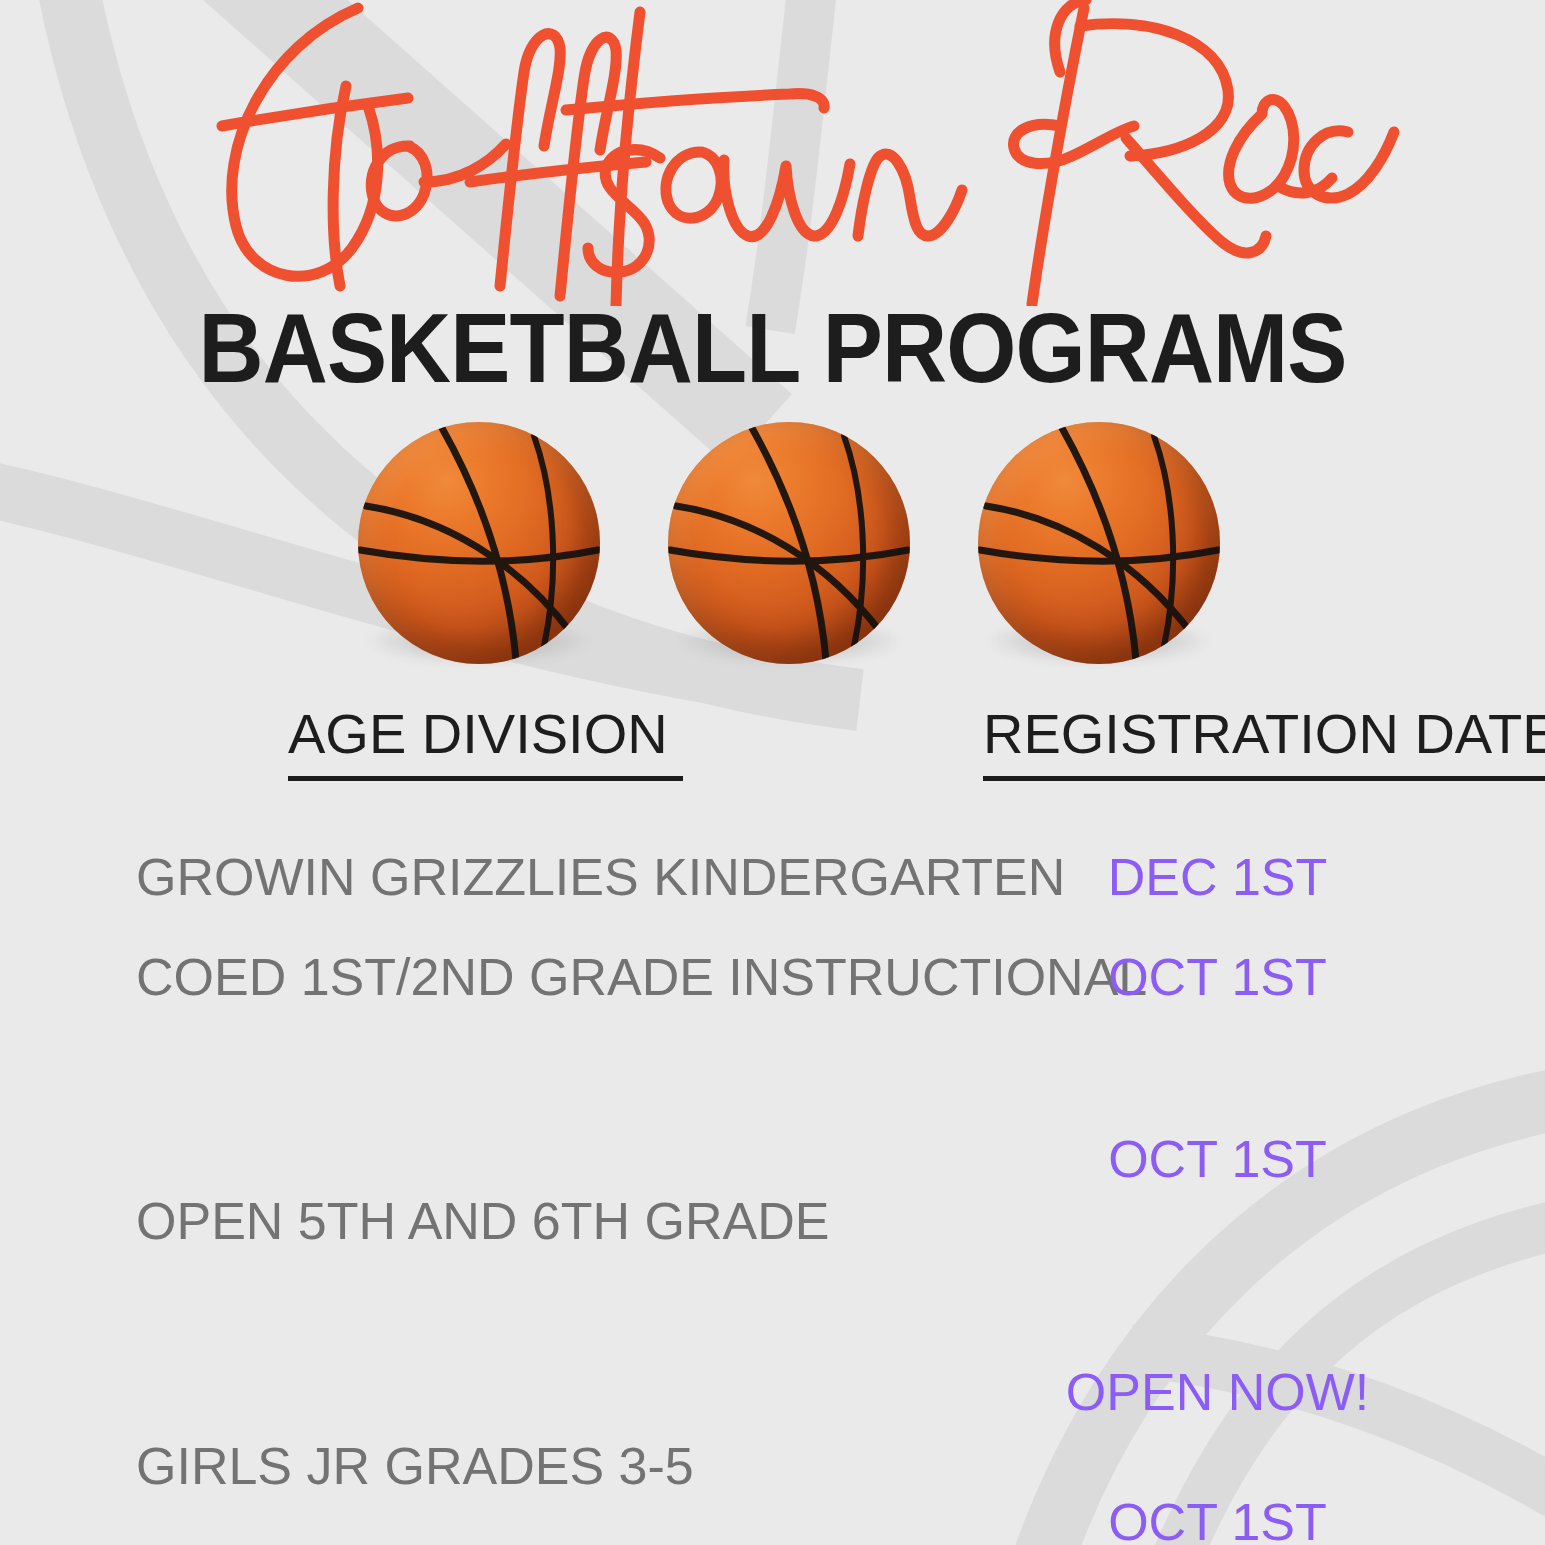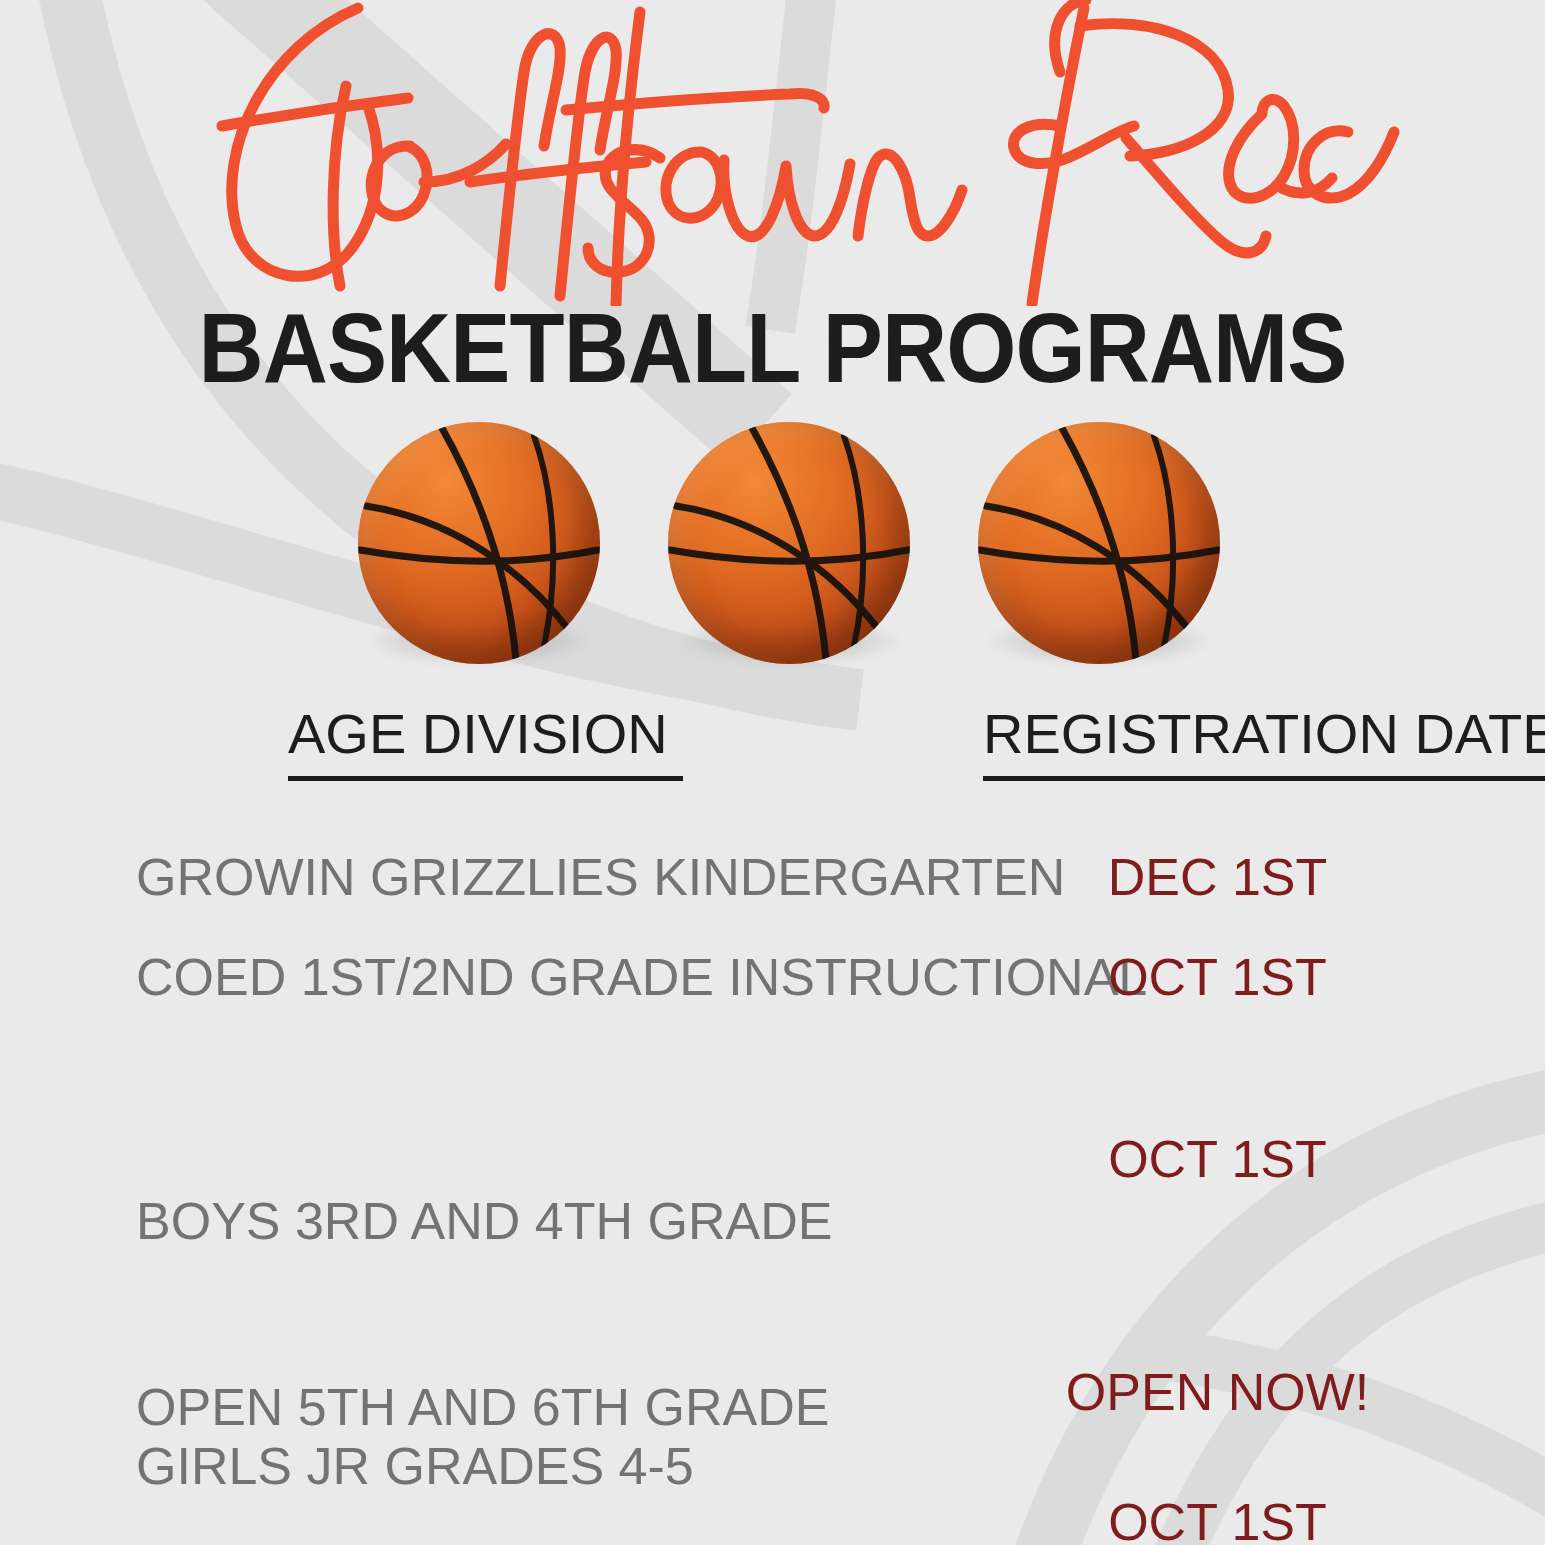--- a/index.html
+++ b/index.html
@@ -139,21 +139,21 @@
     color: #737373;
     white-space: pre;
   }
   .row-date {
     position: absolute;
     left: 985px;
     width: 465px;
     text-align: center;
     font-size: 52px;
     line-height: 62px;
-    color: #7f1d1d;
+    color: #8b5cf6;
     white-space: pre;
   }
 </style>
 </head>
 <body>
 
 <div id="poster">
 
   <svg class="bg-layer" viewBox="0 0 1545 1545" xmlns="http://www.w3.org/2000/svg">
     <rect x="0" y="0" width="1545" height="1545" fill="#ebeaea"></rect>
@@ -280,30 +280,29 @@
       <div class="row-date">DEC 1ST</div>
     </div>
 
     <div class="row" style="height:120px;text-decoration:underline;">
       <div class="row-division">COED 1ST/2ND GRADE INSTRUCTIONAL</div>
       <div class="row-date">OCT 1ST</div>
     </div>
 
     <div class="row" style="height:245px;">
       <div class="row-division">
-        <div>BOYS 3RD AND 4TH GRADE</div>
         <div>OPEN 5TH AND 6TH GRADE</div>
         
       </div>
       <div class="row-date" style="top:62px;">OCT 1ST</div>
     </div>
 
     <div class="row" style="height:180px;">
       <div class="row-division">
-        <div>GIRLS JR GRADES 4-5</div>
+        <div>GIRLS JR GRADES 3-5</div>
         
       </div>
       <div class="row-date" style="top:50px;">OPEN NOW!</div>
     </div>
 
     <div class="row" style="height:150px;">
       <div class="row-division">
         
         
       </div>

